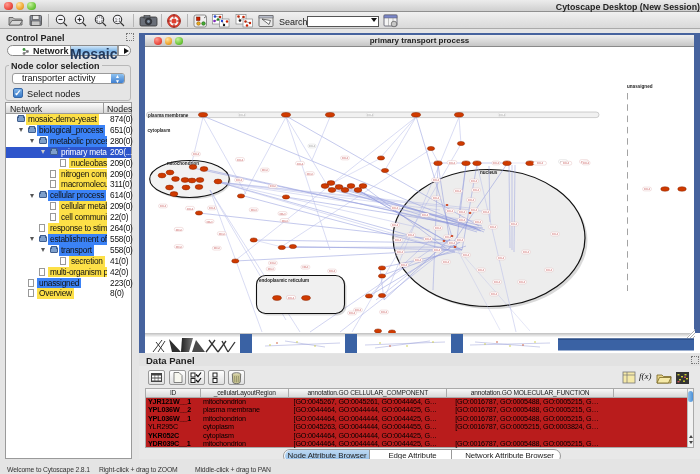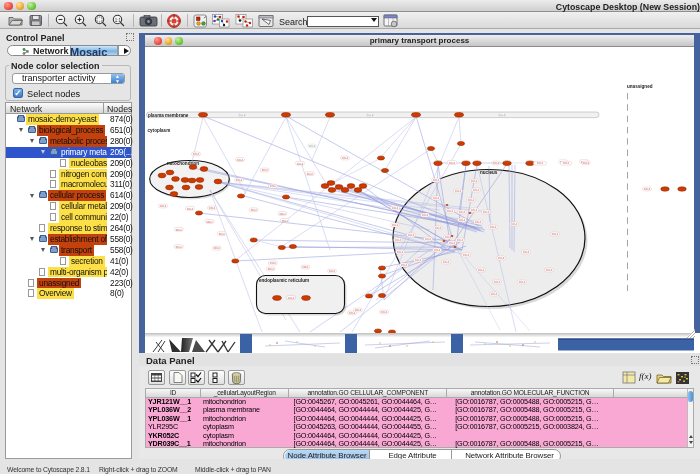--- a/index.html
+++ b/index.html
@@ -24,31 +24,31 @@
 #treewrap{left:5px;top:102px;width:127px;height:357px;background:#fff;border:1px solid #9a9a9a}
 #treehead{position:absolute;left:0;top:0;width:125px;height:10.5px;background:linear-gradient(#fdfdfd,#d6d6d6);border-bottom:1px solid #9a9a9a;font-size:9px;color:#222}
 .trow{position:absolute;left:0;width:125px;height:10.9px;font-size:8.3px;letter-spacing:-0.22px;white-space:nowrap}
 .tri{position:absolute;top:3.5px;width:0;height:0;border-left:2.8px solid transparent;border-right:2.8px solid transparent;border-top:4px solid #555}
 .fold{position:absolute;top:2px;width:8px;height:6px;background:#7e9fca;border:1px solid #3f5e8e;border-radius:1px}
 .fold:before{content:"";position:absolute;left:0;top:-2px;width:4px;height:2px;background:#7e9fca;border:1px solid #3f5e8e;border-bottom:none;border-radius:1px 1px 0 0}
 .file{position:absolute;top:1px;width:6px;height:8px;background:#fff;border:1px solid #999}
 .tlab{position:absolute;top:0;height:10.9px;line-height:10.9px;padding:0 2px}
 .tval{position:absolute;left:104px;top:0;line-height:10.9px}
 .bgG{background:#fde047}
-.bgR{background:#c2410c}
+.bgR{background:#3b82f6}
 
 #frame{left:139px;top:33px;width:561px;height:320px;background:#fff;border-left:6px solid #46639e;border-right:6px solid #46639e;border-top:2px solid #46639e}
 #ftitle{position:absolute;left:0;top:0;width:549px;height:12px;background:linear-gradient(#efefef,#c6c6c6);border-bottom:1px solid #8a8a8a;text-align:center;font-size:8px;font-weight:bold;color:#222;line-height:12.5px}
 
 #strip{left:145px;top:333px;width:555px;height:20px;background:#fff}
 
 #dphead{left:139px;top:354px;width:561px;height:12px;background:#e2e2e2;font-weight:bold;font-size:9.5px;color:#222;padding:1px 0 0 7px}
 #dpbody{left:139px;top:366px;width:561px;height:98px;background:#e8e8e8}
 .dbtn{position:absolute;top:4px;width:17px;height:15px;background:linear-gradient(#fff,#e0e0e0);border:1px solid #9a9a9a;border-radius:2px}
-#dtable{position:absolute;left:6px;top:22px;width:549px;height:60px;background:#f9a8d4;border:1px solid #aaa}
+#dtable{position:absolute;left:6px;top:22px;width:549px;height:60px;background:#b91c1c;border:1px solid #aaa}
 .th{position:absolute;top:0;height:8.5px;background:linear-gradient(#f8f8f8,#d8d8d8);border-right:1px solid #aaa;border-bottom:1px solid #aaa;font-size:6.6px;letter-spacing:-0.15px;text-align:center;color:#222;line-height:8.5px}
 .td{position:absolute;height:8.4px;font-size:7.2px;letter-spacing:-0.18px;line-height:8.6px;white-space:nowrap;overflow:hidden;color:#000}
 #dtabs{left:283px;top:449px;width:278px;height:14px;background:#fff;border:1px solid #999;border-radius:7px;font-size:7.9px;letter-spacing:-0.1px;color:#222}
 .dseg{position:absolute;top:0;height:12px;line-height:12px;text-align:center}
 
 #status{left:0;top:459px;width:700px;height:15px;background:#e4e4e4;font-size:6.8px;letter-spacing:-0.15px;color:#333}
 </style></head><body>
 
 <div class="abs" id="titlebar"></div>
 <div class="tl" style="left:4px;background:radial-gradient(circle at 35% 30%,#ff9a90,#ec4d42 60%,#c03028)"></div>
@@ -183,21 +183,21 @@
 <div class="tsep" style="left:161px"></div>
 <div class="tsep" style="left:187px"></div>
 <div class="abs" style="left:279px;top:16.5px;font-size:9px;color:#222">Search:</div>
 <div class="abs" style="left:307px;top:15.5px;width:72px;height:11.5px;background:#fff;border:1px solid #555"></div>
 <div class="abs" style="left:370.5px;top:18px;width:0;height:0;border-left:3.5px solid transparent;border-right:3.5px solid transparent;border-top:4.5px solid #111"></div>
 
 <div class="abs" id="cphead">Control Panel</div>
 <div class="abs" style="left:126px;top:33px;width:8px;height:8px;border:1px dotted #777"></div>
 <div class="abs" id="tabs">
   <div id="seg-mosaic"></div>
-  <div style="position:absolute;left:62px;top:0px;width:24px;text-align:center;font-weight:bold;font-size:11px;color:#223a5e;z-index:3">Mosaic</div>
+  <div style="position:absolute;left:62px;top:0px;width:24px;text-align:center;font-weight:bold;font-size:14px;color:#223a5e;z-index:3">Mosaic</div>
   <div style="position:absolute;left:25px;top:0px;font-weight:bold;font-size:9px;color:#222">Network</div>
   <div style="position:absolute;left:14px;top:1px;width:7px;height:7px">
     <svg width="7" height="7">
         <circle cx="2" cy="1.5" r="1.4" fill="#3a9a3a"></circle>
         <circle cx="5.5" cy="3.5" r="1.4" fill="#888"></circle>
         <circle cx="2" cy="5.5" r="1.4" fill="#888"></circle>
         <path d="M2 1.5L5.5 3.5L2 5.5" stroke="#666" stroke-width="0.7" fill="none"></path>
       </svg>
   </div>
   <div style="position:absolute;left:110px;top:0px;width:14px;height:9.4px;border-left:1px solid #999"></div>

